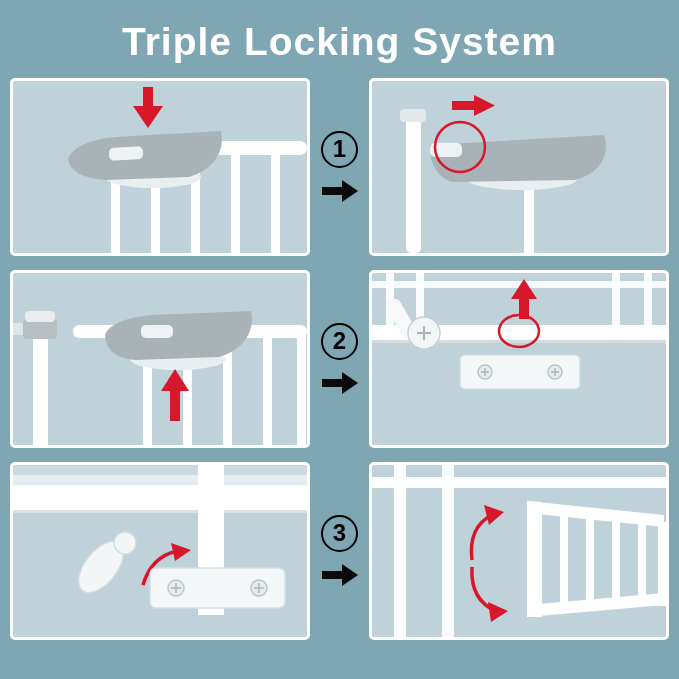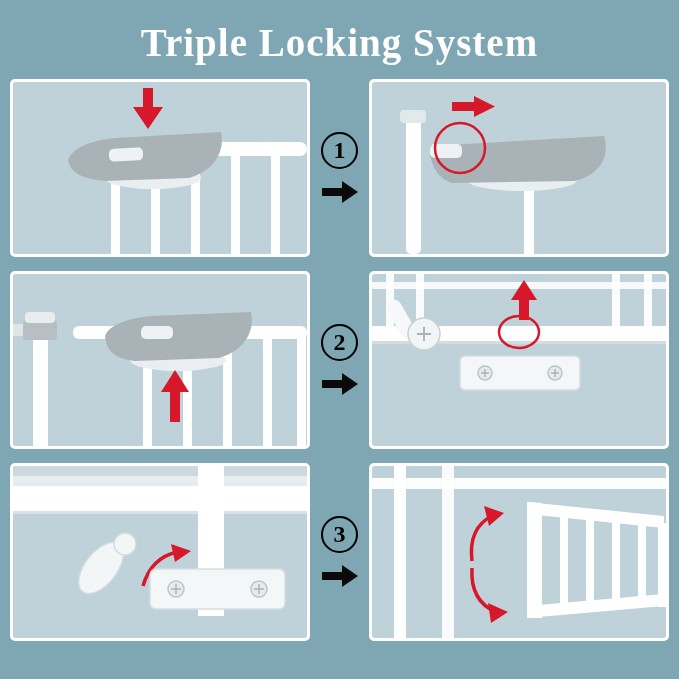--- a/index.html
+++ b/index.html
@@ -1,20 +1,20 @@
 <!DOCTYPE html>
 <html><head>
 <meta charset="utf-8">
 <style>
   * { margin:0; padding:0; box-sizing:border-box; }
   html,body { width:679px; height:679px; }
   .canvas {
     width:679px; height:679px;
     background:#7ea6b3;
-    font-family:Liberation Serif, serif;
+    font-family:Liberation Sans, sans-serif;
     overflow:hidden;
   }
   .title {
     color:#fff; text-align:center; font-weight:bold;
     font-size:39px; letter-spacing:1px; padding-top:20px;
   }
   .grid {
     display:grid;
     grid-template-columns:300px 59px 300px;
     grid-auto-rows:178px;

